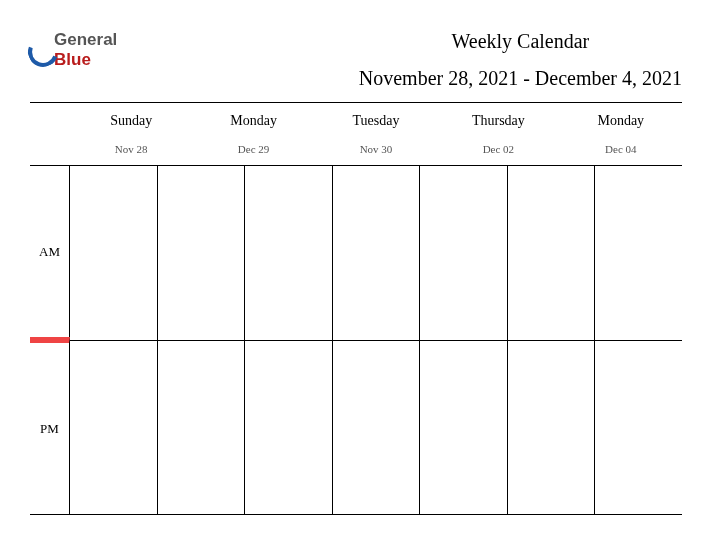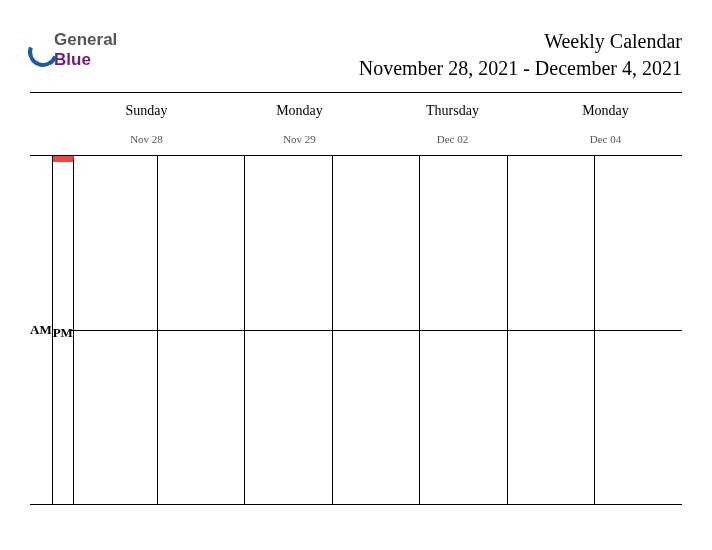--- a/index.html
+++ b/index.html
@@ -37,24 +37,24 @@
     height: 22px;
     border: 4px solid #1e5aa8;
     border-top-color: transparent;
     border-right-color: transparent;
     border-radius: 50%;
     transform: rotate(-25deg);
     top: -2px;
     left: -2px;
   }
   .logo .txt1 { color: #555; }
-  .logo .txt2 { color: #701a75; }
-  .title-block { text-align: right; }
+  .logo .txt2 { color: #b91c1c; }
+  .title-block { text-align: center; }
   .title-block .t1 { font-size: 20px; }
-  .title-block .t2 { font-size: 20px; margin-top: 4px; }
+  .title-block .t2 { font-size: 20px; margin-top: 14px; }
   .rule {
     border: none;
     border-top: 1px solid #000;
     margin-bottom: 6px;
   }
   .calendar {
     width: 100%;
   }
   .day-header-row {
     display: flex;
@@ -74,21 +74,21 @@
   .grid {
     display: flex;
     border-top: 1px solid #000;
     border-bottom: 1px solid #000;
     height: 350px;
   }
   .grid .period-labels {
     width: 40px;
     flex: 0 0 40px;
     display: flex;
-    font-weight: bold;
+    flex-direction: column;
   }
   .grid .period-labels .plabel {
     flex: 1;
     display: flex;
     align-items: center;
     justify-content: center;
     font-size: 13px;
     border-right: 1px solid #000;
   }
   .grid .period-labels .plabel + .plabel {
@@ -136,21 +136,25 @@
 <div class="calendar">
 
   <div class="day-header-row">
     <div class="period-col"></div>
     <div class="day-col">
       <div class="day-name">Sunday</div>
       <div class="day-date">Nov 28</div>
     </div>
     <div class="day-col">
       <div class="day-name">Monday</div>
-      <div class="day-date">Nov 29</div>
+      <div class="day-date">Dec 29</div>
+    </div>
+    <div class="day-col">
+      <div class="day-name">Tuesday</div>
+      <div class="day-date">Nov 30</div>
     </div>
     <div class="day-col">
       <div class="day-name">Thursday</div>
       <div class="day-date">Dec 02</div>
     </div>
     <div class="day-col">
       <div class="day-name">Monday</div>
       <div class="day-date">Dec 04</div>
     </div>
   </div>

